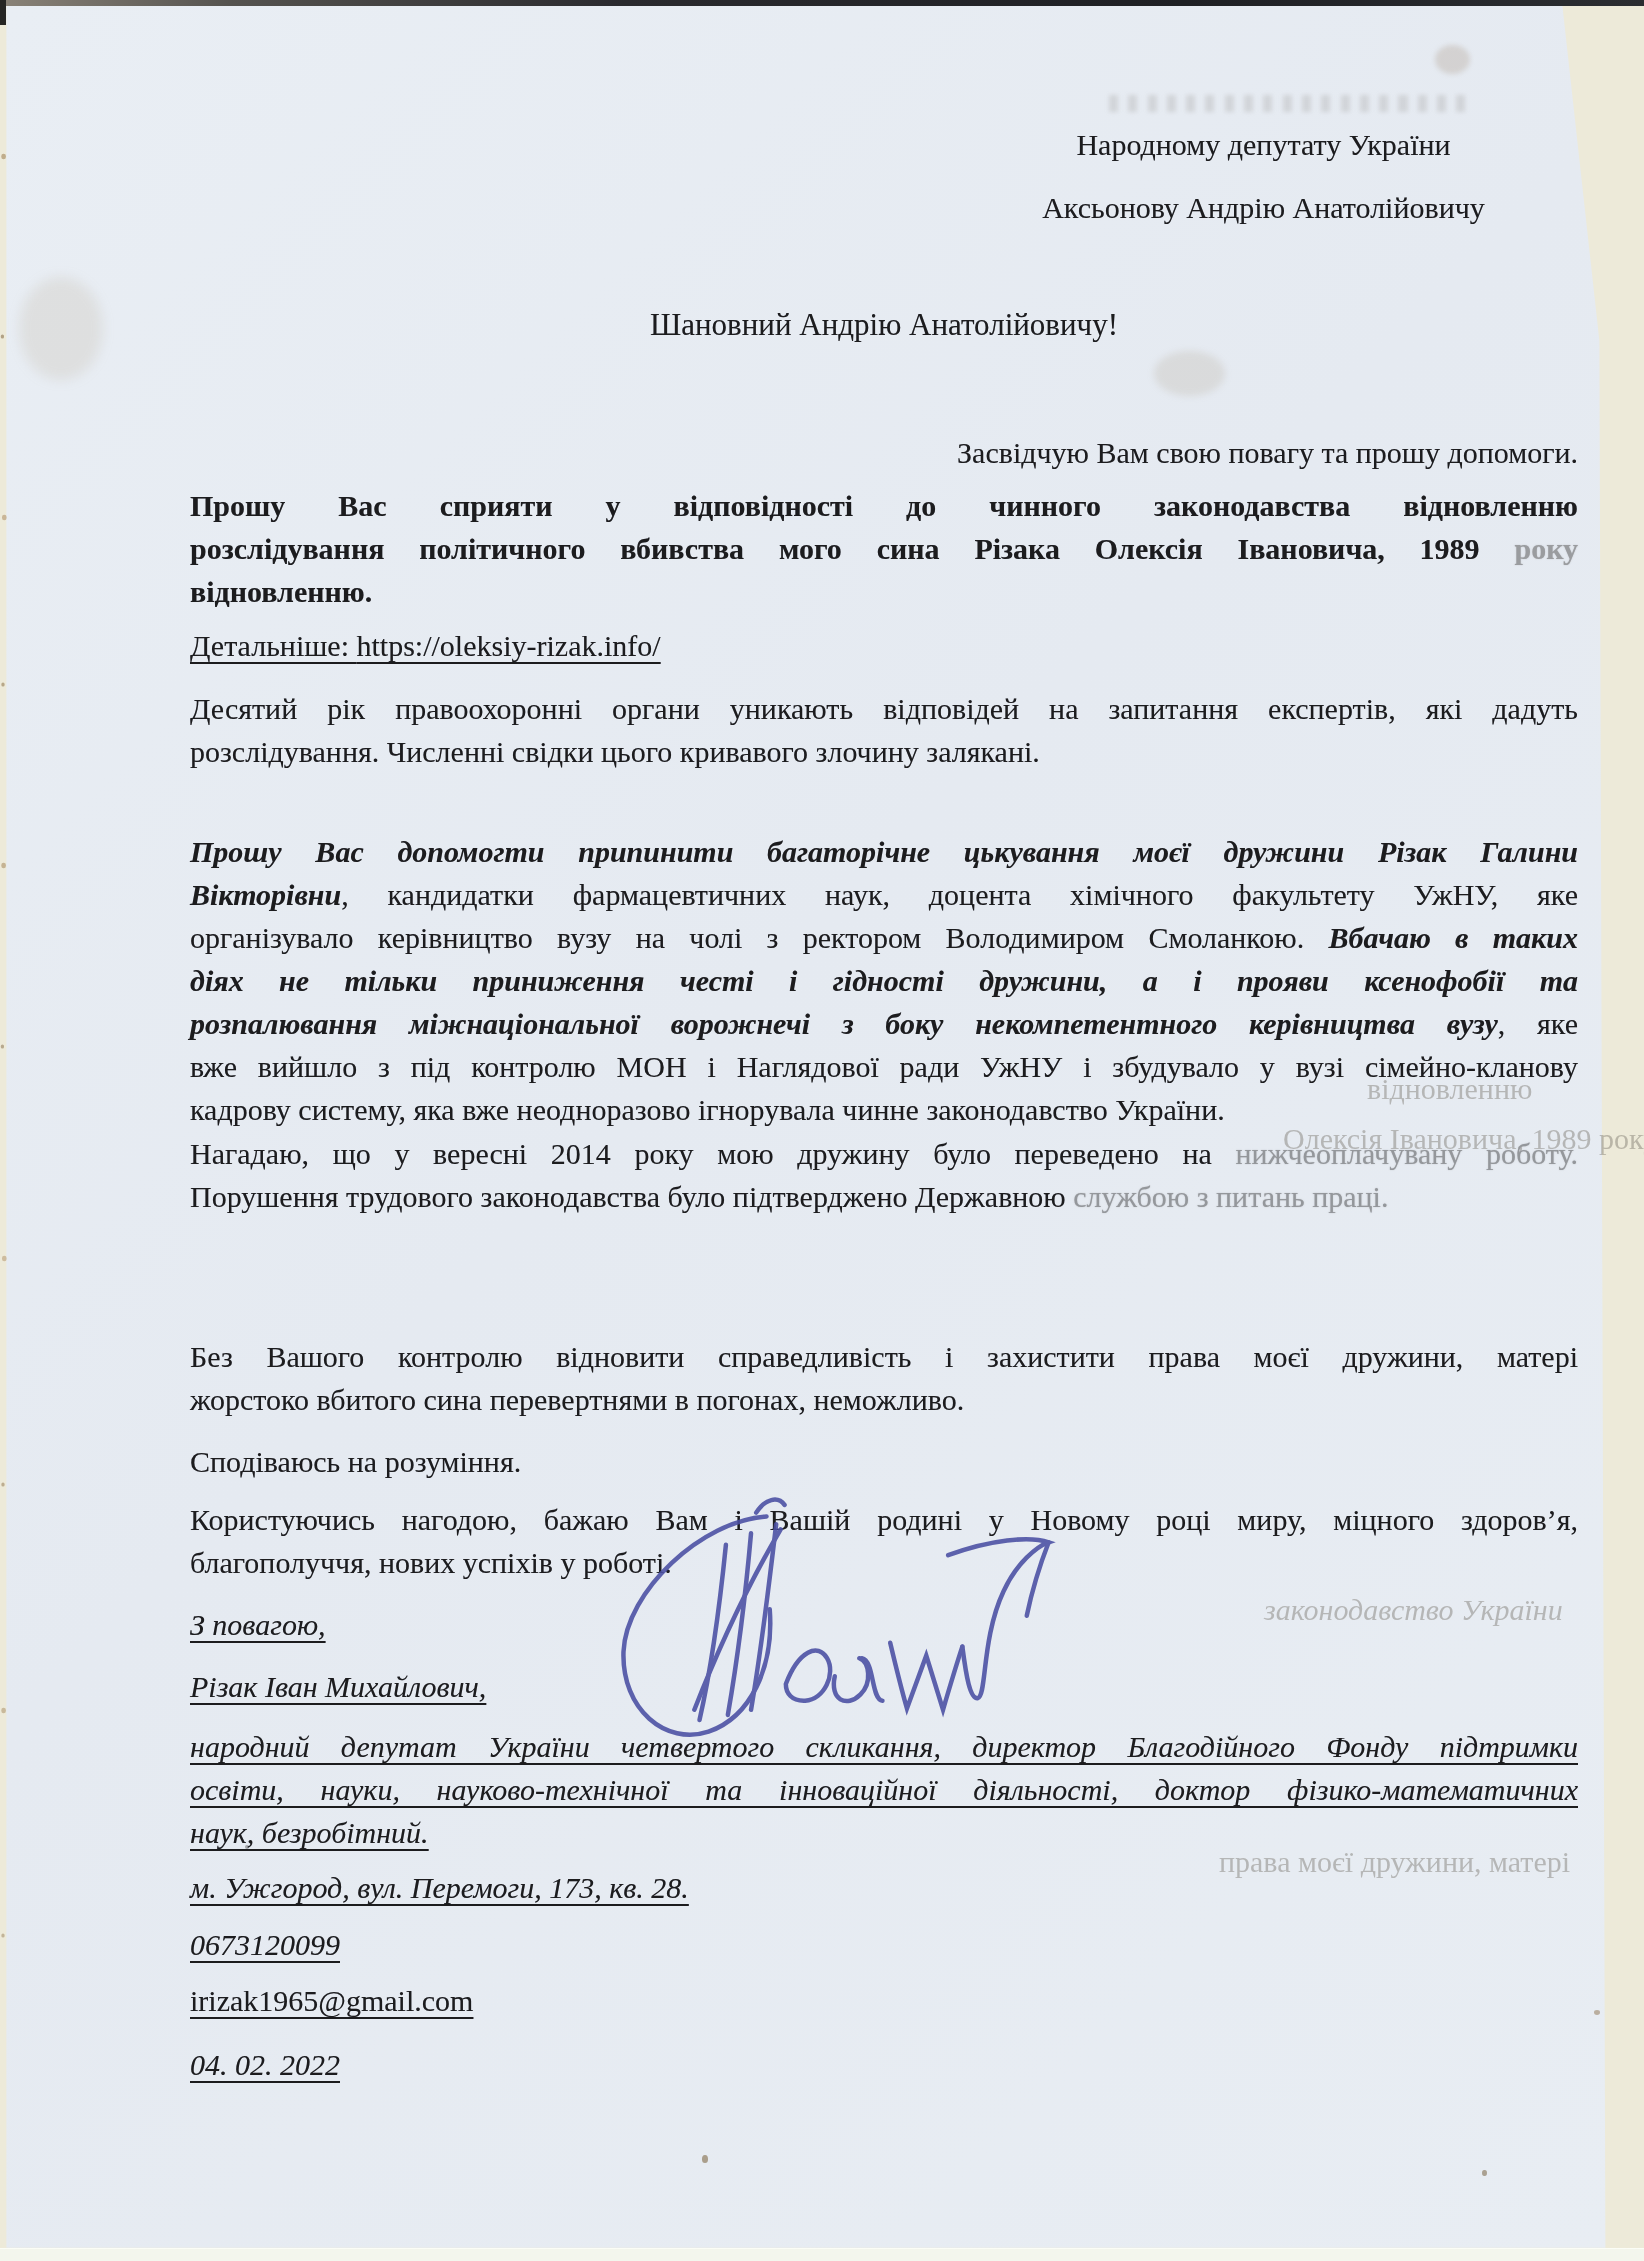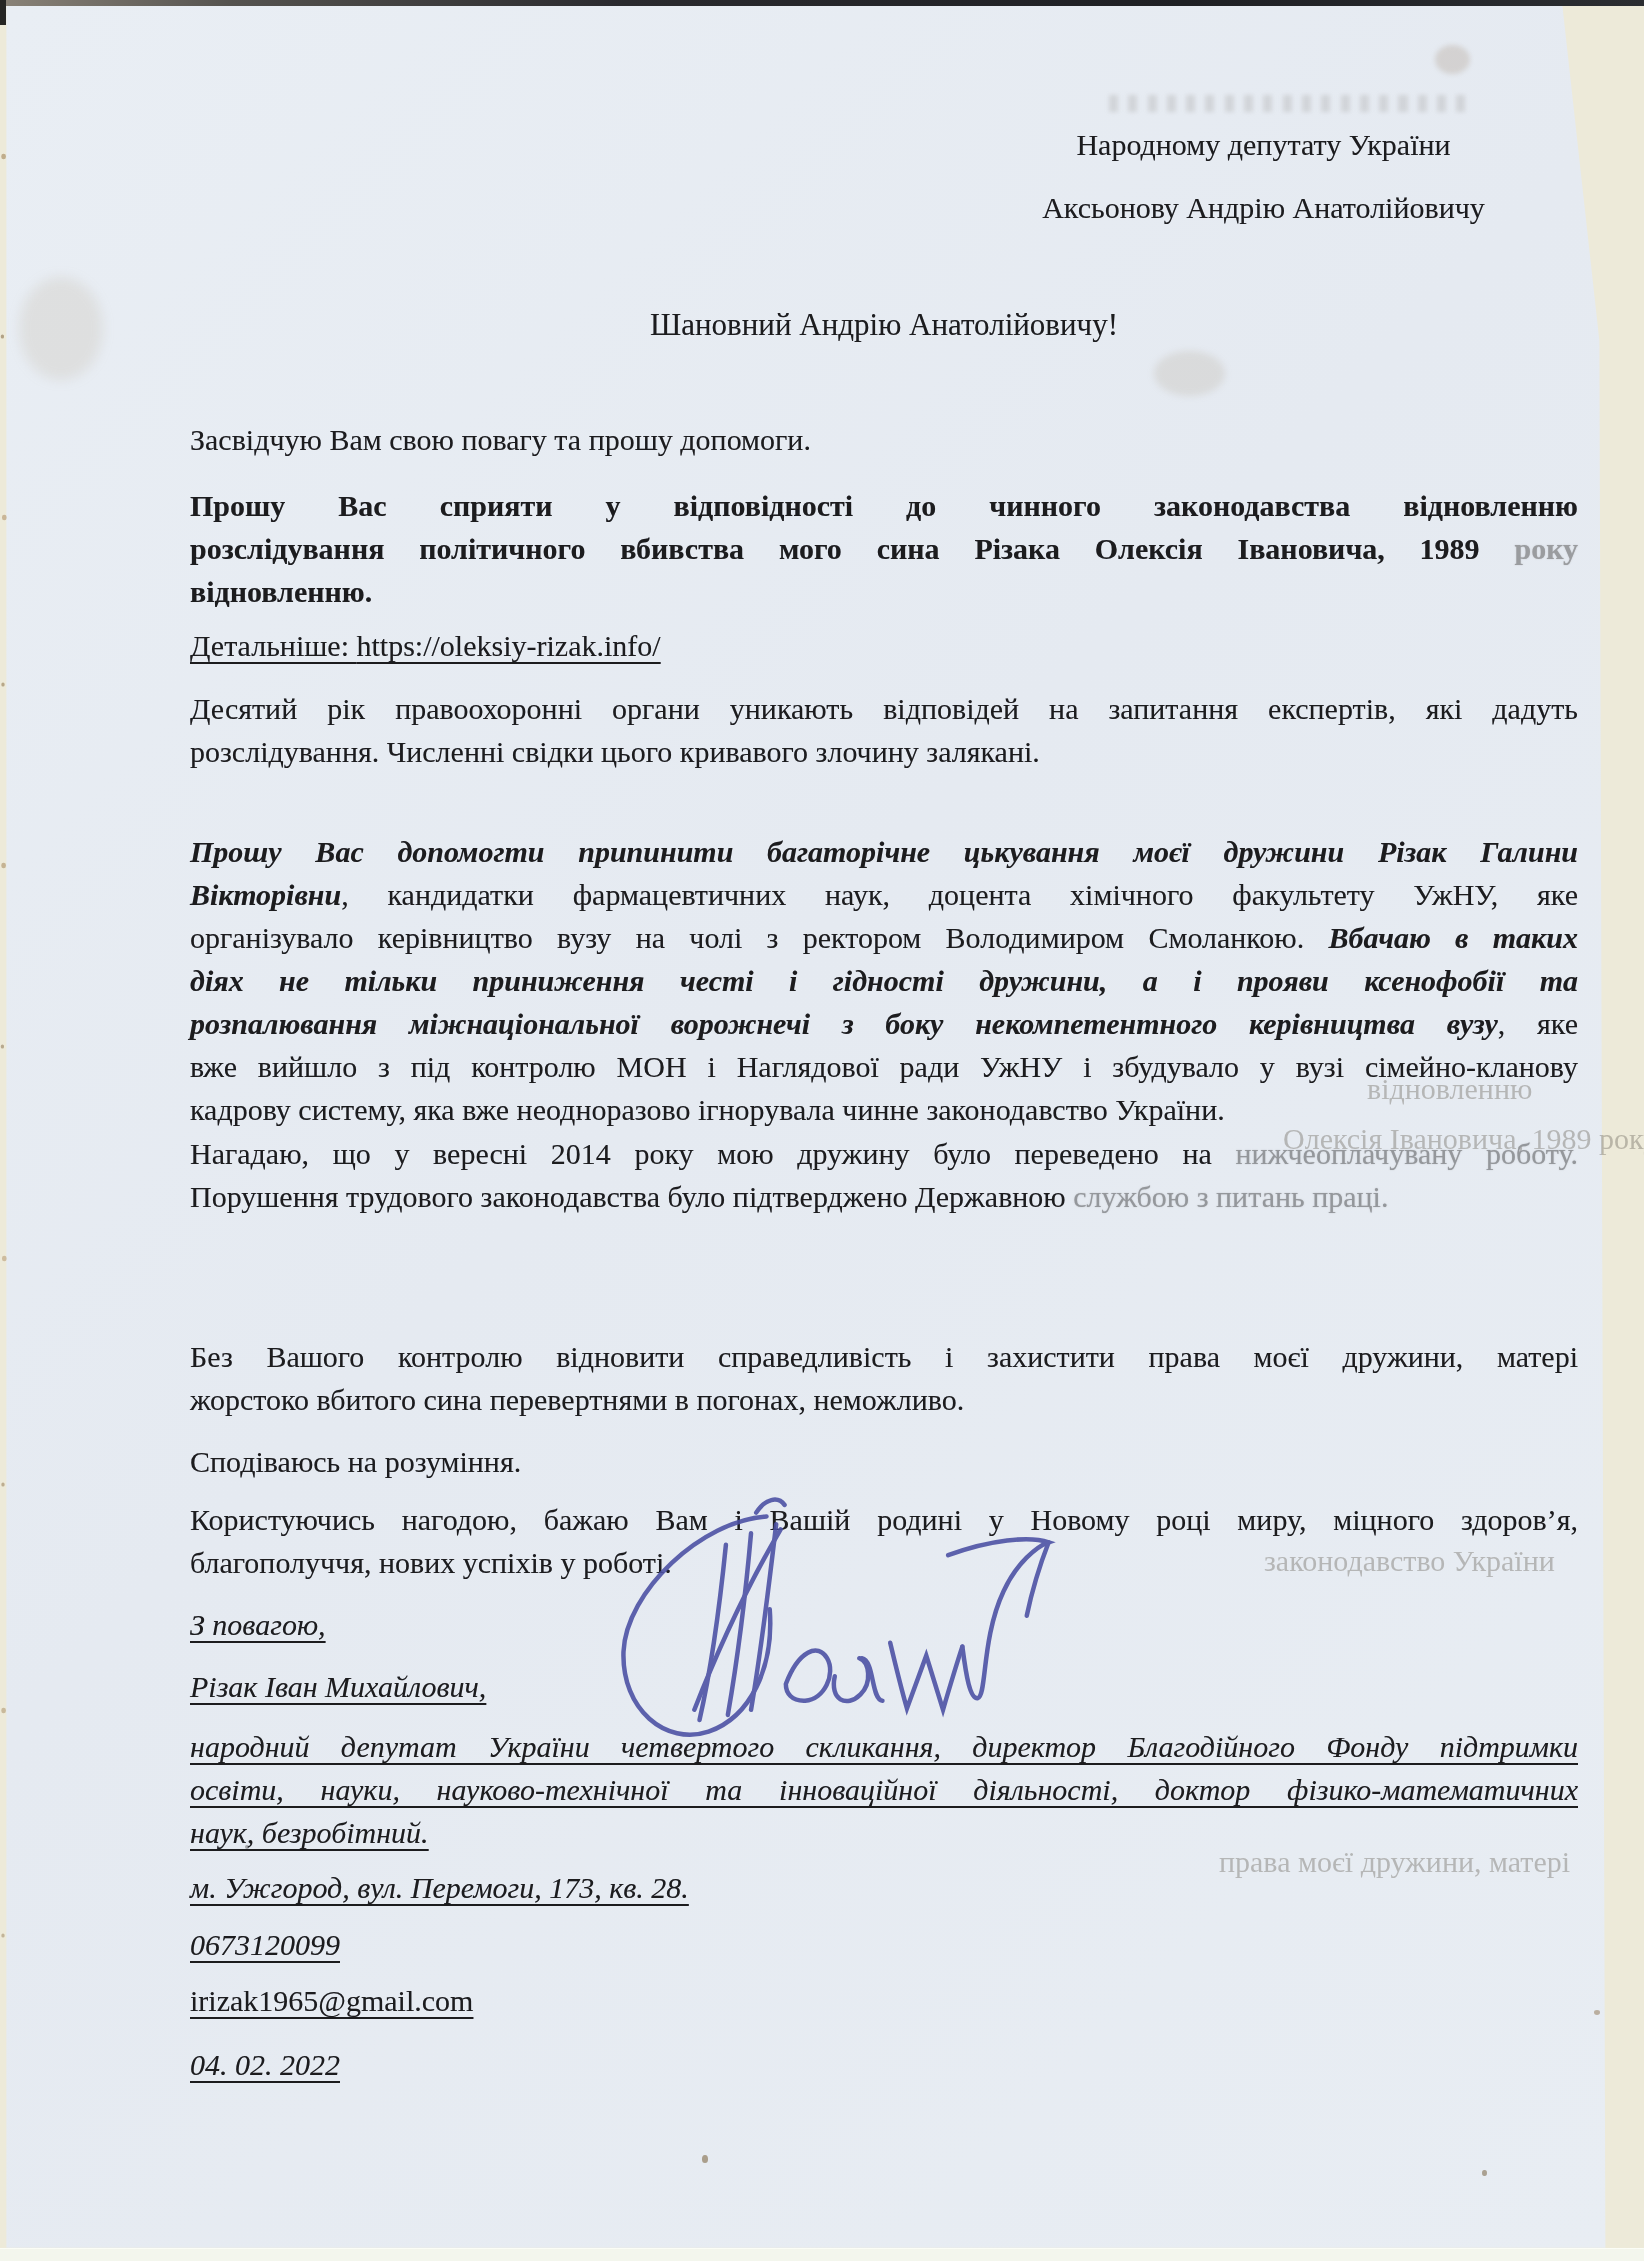--- a/index.html
+++ b/index.html
@@ -66,33 +66,33 @@
   <div class="smudge smudge-c"></div>
   <div class="streak"></div>
   <div class="speck speck1"></div>
   <div class="speck speck2"></div>
   <div class="speck speck3"></div>
   <div class="speck speck4"></div>
 
   <div class="ghost-layer">
       <div class="ghost" style="left: 1367px; top: 1072px;">відновленню</div>
       <div class="ghost" style="left: 1283px; top: 1122px;">Олексія Івановича, 1989 року</div>
-      <div class="ghost" style="left: 1264px; top: 1544px;">законодавство України</div>
+      <div class="ghost" style="left: 1264px; top: 1593px; font-style: italic;">законодавство України</div>
       <div class="ghost" style="left: 1219px; top: 1845px;">права моєї дружини, матері</div>
     </div>
 
   <div class="recipient">
     <div class="rline">Народному депутату України</div>
     <div class="rline">Аксьонову Андрію Анатолійовичу</div>
   </div>
 
   <div class="salutation">Шановний Андрію Анатолійовичу!</div>
 
   <div class="letter-body">
-      <div class="para" style="top: 418px;">
+      <div class="para" style="top: 431px; text-align: right;">
         <div class="line"><span class="s-r">Засвідчую Вам свою повагу та прошу допомоги.</span></div>
       </div>
       <div class="para" style="top: 484px;">
         <div class="line jl"><span class="s-b">Прошу Вас сприяти у відповідності до чинного законодавства відновленню</span></div>
         <div class="line jl"><span class="s-b">розслідування політичного вбивства мого сина Різака Олексія Івановича, 1989 </span><span class="s-bf">року</span></div>
         <div class="line"><span class="s-b">відновленню.</span></div>
       </div>
       <div class="para" style="top: 624px;">
         <div class="line ul"><span class="s-r">Детальніше: </span><span class="s-link">https://oleksiy-rizak.info/</span></div>
       </div>

